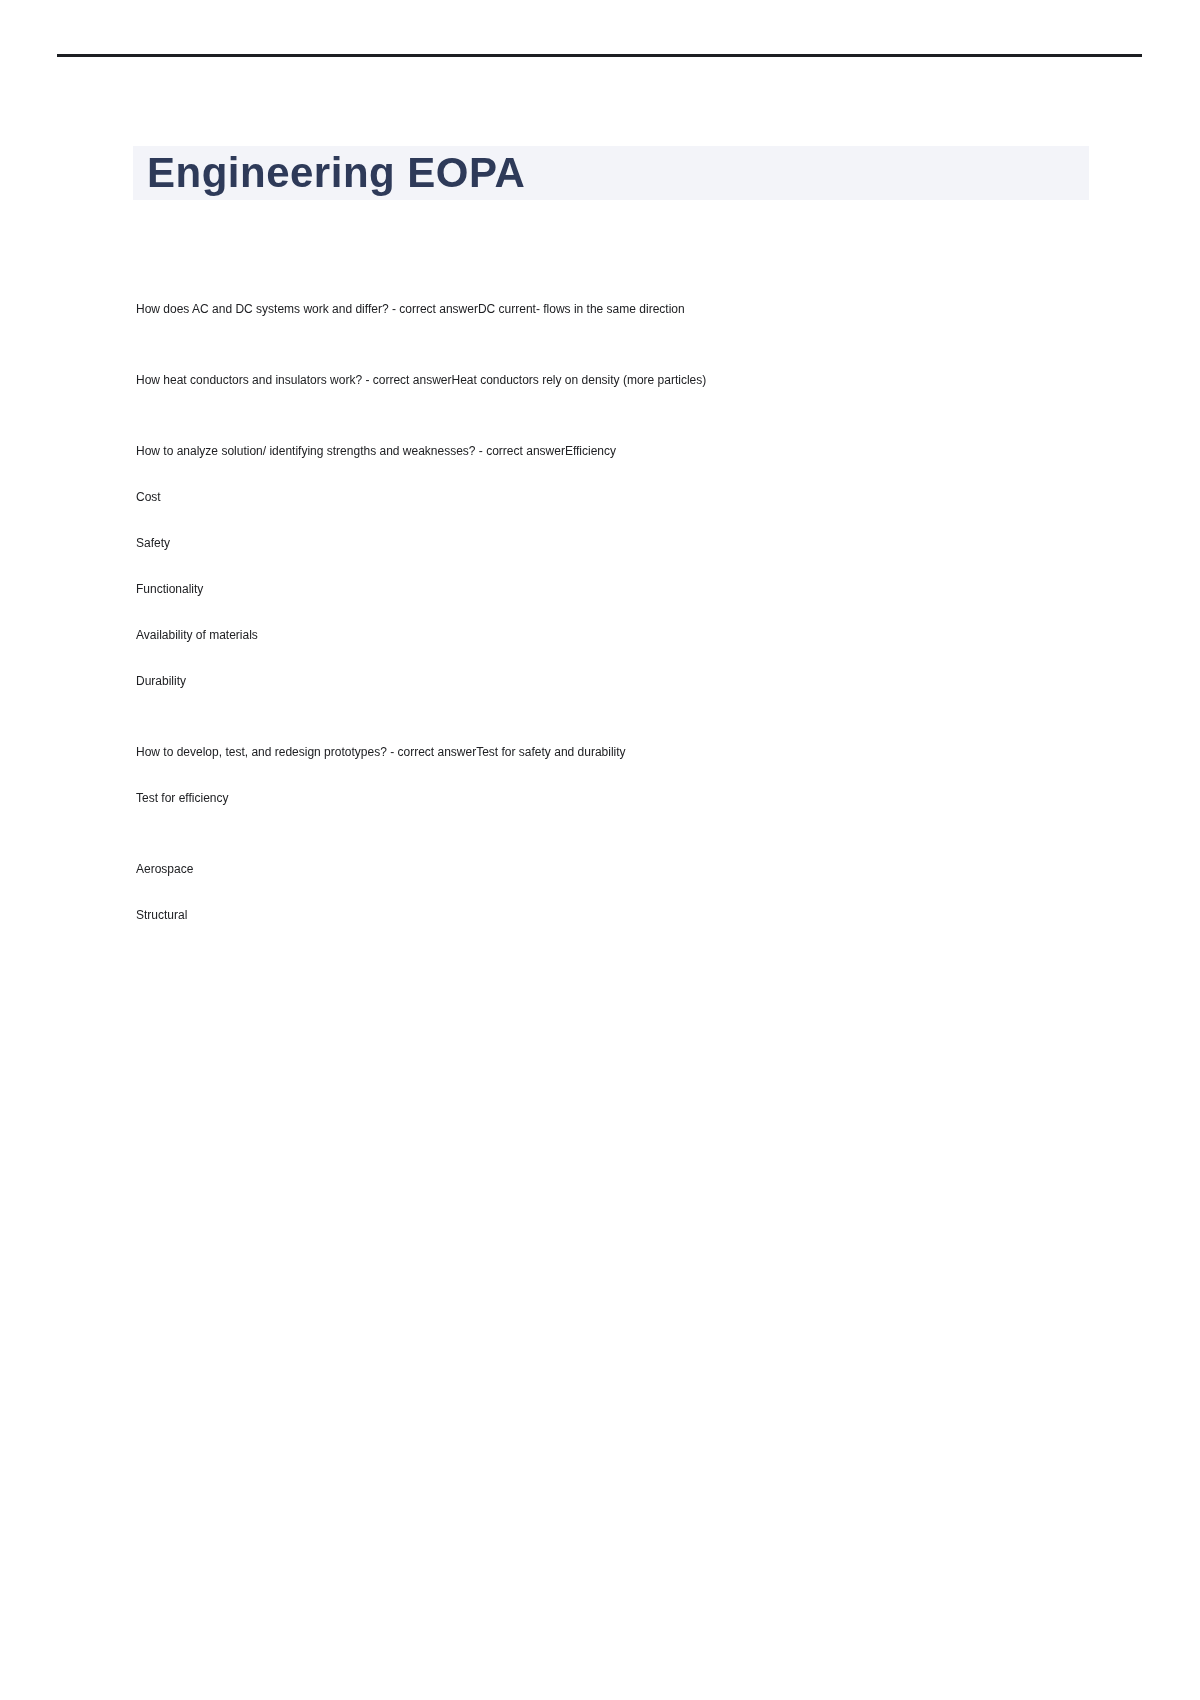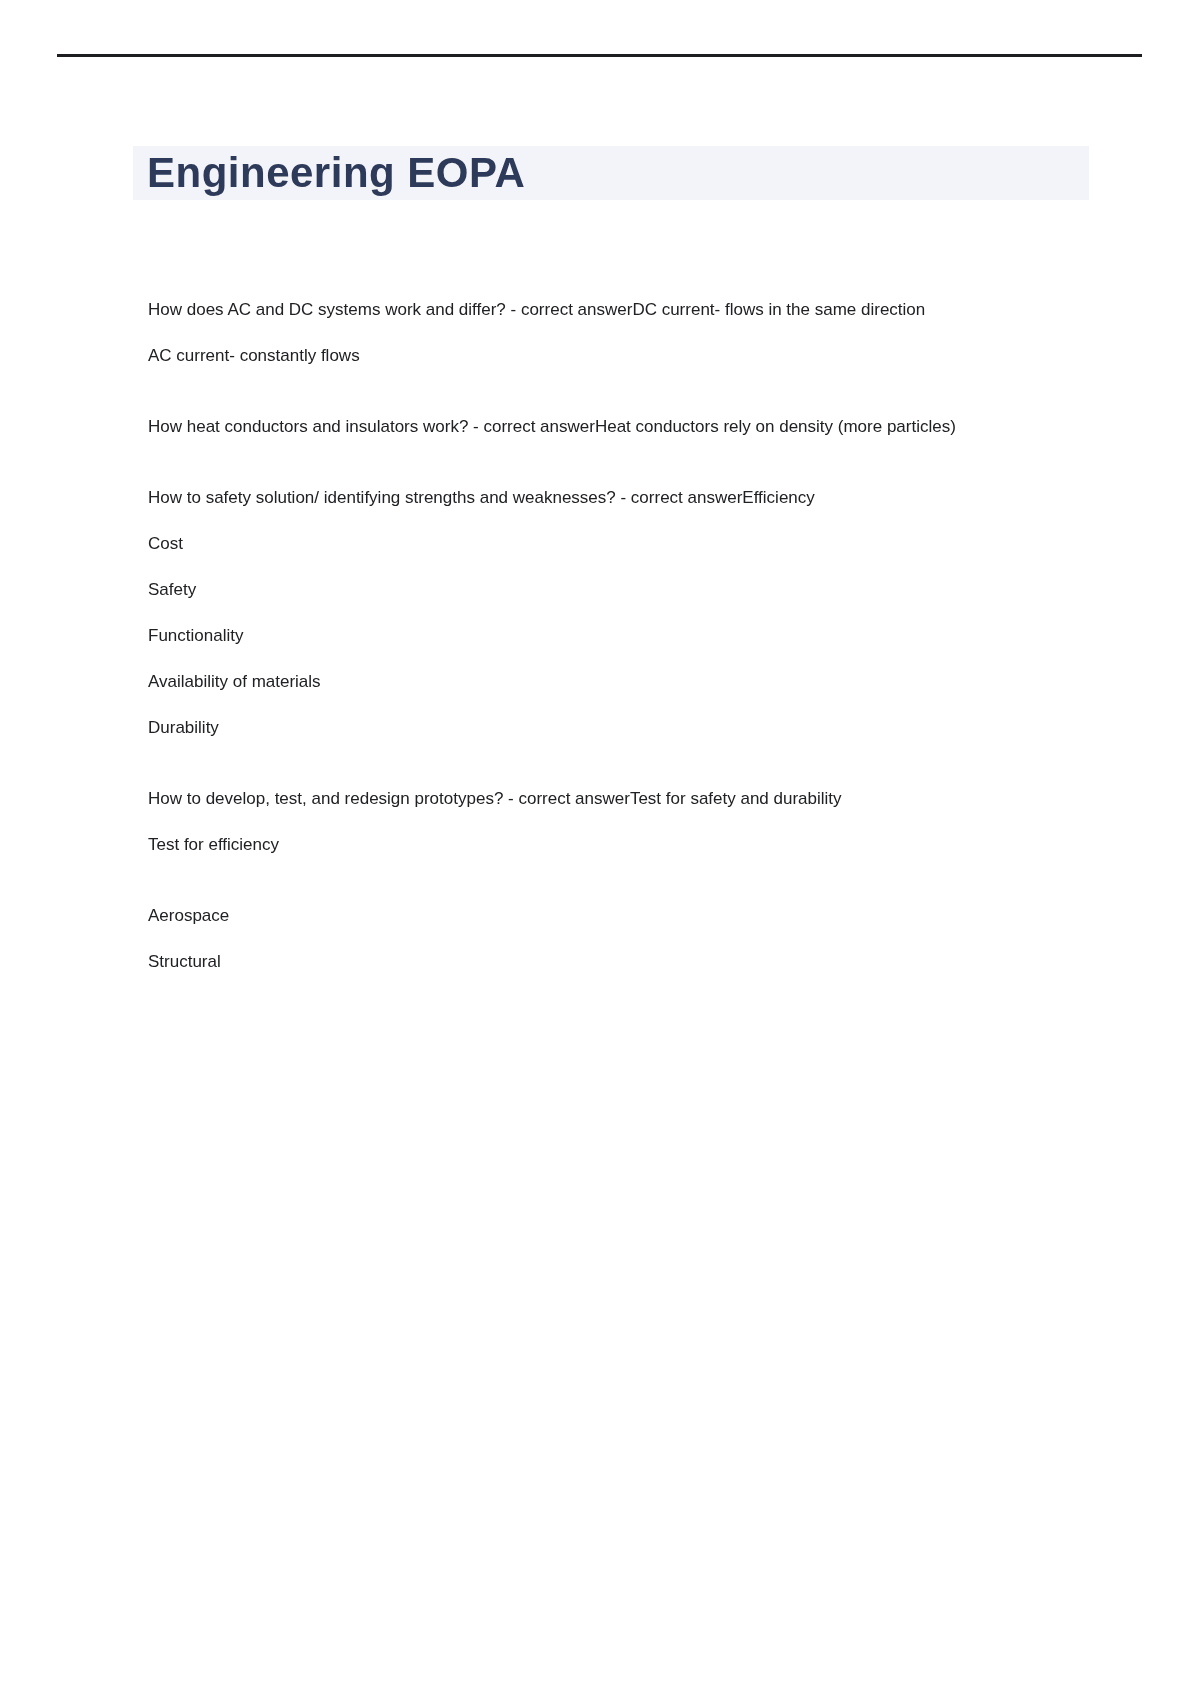--- a/index.html
+++ b/index.html
@@ -54,46 +54,45 @@
     position: absolute;
     left: 136px;
     top: 295px;
     width: 956px;
     color: #202124;
   }
   .qa-block {
     margin: 0 0 42px 0;
   }
   .qa-block p {
-    margin: 0 0 17px 12px;
-    font-size: 17px;
+    margin: 0 0 17px 0;
+    font-size: 12px;
     line-height: 29px;
     color: #202124;
   }
 </style>
 </head>
 <body>
 
 <div class="page">
   <div class="top-rule"></div>
 
   <div class="title-band">
     <h1>Engineering EOPA</h1>
   </div>
 
   <div class="content" id="qa-content">
       <div class="qa-block">
         <p>How does AC and DC systems work and differ? - correct answerDC current- flows in the same direction</p>
-        <p>AC current- constantly flows</p>
       </div>
       <div class="qa-block">
         <p>How heat conductors and insulators work? - correct answerHeat conductors rely on density (more particles)</p>
       </div>
       <div class="qa-block">
-        <p>How to safety solution/ identifying strengths and weaknesses? - correct answerEfficiency</p>
+        <p>How to analyze solution/ identifying strengths and weaknesses? - correct answerEfficiency</p>
         <p>Cost</p>
         <p>Safety</p>
         <p>Functionality</p>
         <p>Availability of materials</p>
         <p>Durability</p>
       </div>
       <div class="qa-block">
         <p>How to develop, test, and redesign prototypes? - correct answerTest for safety and durability</p>
         <p>Test for efficiency</p>
       </div>

